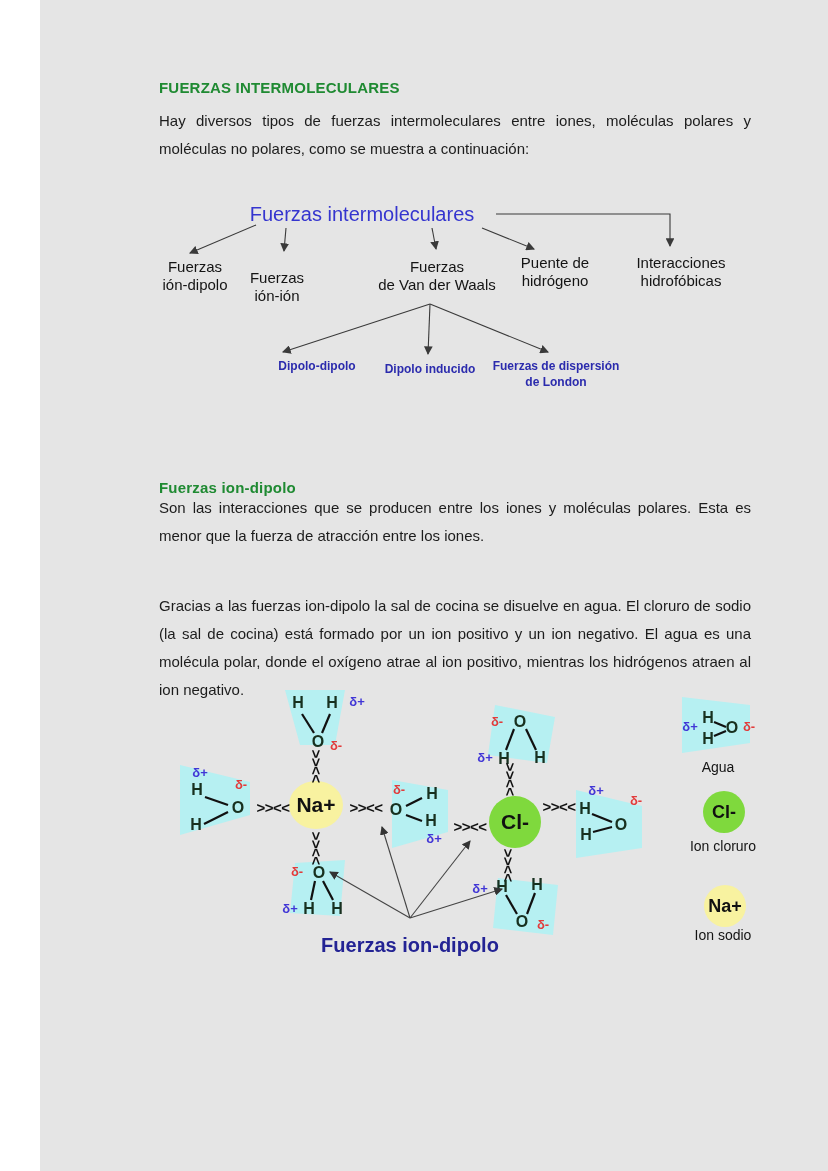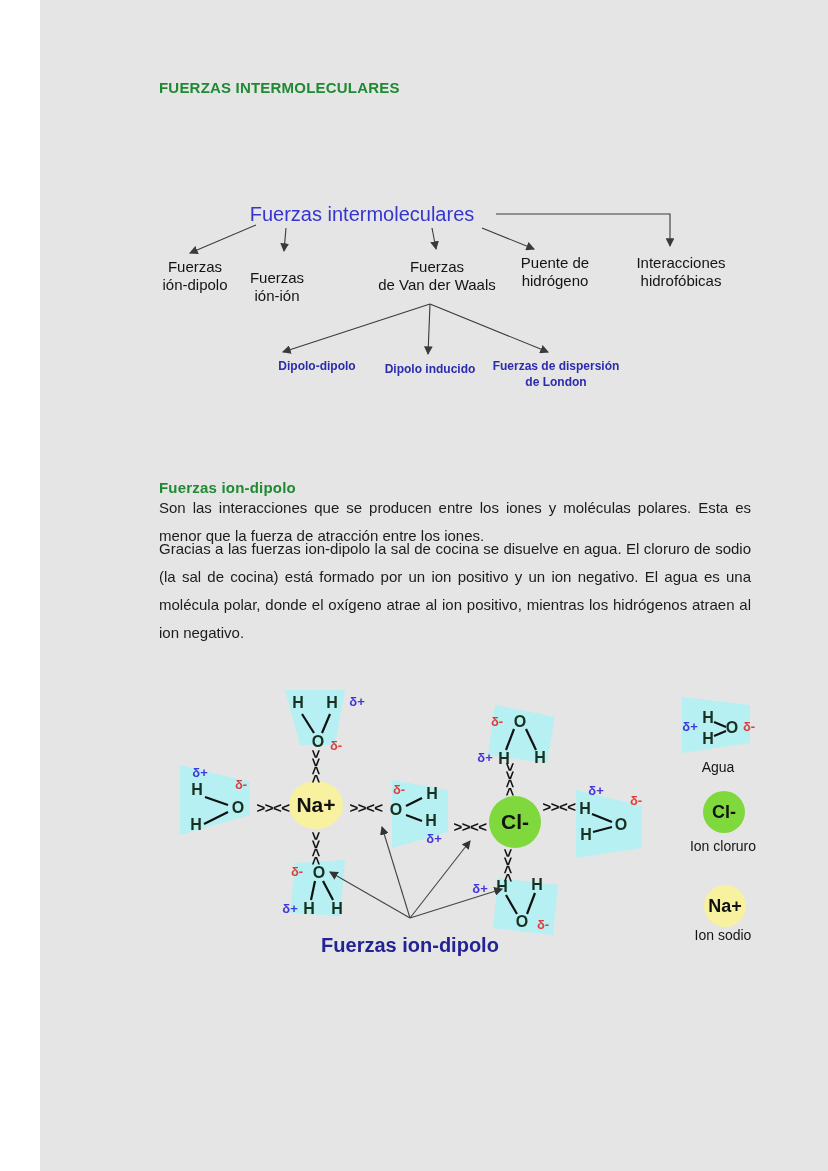--- a/index.html
+++ b/index.html
@@ -33,20 +33,21 @@
   .leg-txt { font-size:14px; fill:#141414; text-anchor:middle; }
   .m-cap   { font-weight:bold; font-size:20px; fill:#232394; text-anchor:middle; }
   .m-arrow { stroke:#444; stroke-width:1.1; fill:none; }
 </style>
 </head>
 <body>
 
 <div class="page">
 
   <div class="h-green" style="top:79px;">FUERZAS INTERMOLECULARES</div>
+  <div class="para" style="top:107px;">Hay diversos tipos de fuerzas intermoleculares entre iones, moléculas polares y moléculas no polares, como se muestra a continuación:</div>
 
   <svg style="left:110px; top:192px;" width="610" height="210" viewBox="0 0 610 210">
     <defs>
       <marker id="arrT" markerWidth="9" markerHeight="8" refX="7" refY="4" orient="auto">
         <path d="M0,0 L8,4 L0,8 z" fill="#3a3a3a"></path>
       </marker>
     </defs>
 
     <text class="t-title" x="212" y="29" text-anchor="middle">Fuerzas intermoleculares</text>
 
@@ -72,21 +73,21 @@
     <line class="t-line" x1="280" y1="112" x2="398" y2="160" marker-end="url(#arrT)"></line>
 
     <text class="t-sub" x="167" y="178" text-anchor="middle">Dipolo-dipolo</text>
     <text class="t-sub" x="280" y="181" text-anchor="middle">Dipolo inducido</text>
     <text class="t-sub" x="406" y="178" text-anchor="middle">Fuerzas de dispersión</text>
     <text class="t-sub" x="406" y="194" text-anchor="middle">de London</text>
   </svg>
 
   <div class="h-green" style="top:479px;">Fuerzas ion-dipolo</div>
   <div class="para" style="top:494px;">Son las interacciones que se producen entre los iones y moléculas polares. Esta es menor que la fuerza de atracción entre los iones.</div>
-  <div class="para" style="top:535px;">Gracias a las fuerzas ion-dipolo la sal de cocina se disuelve en agua. El cloruro de sodio (la sal de cocina) está formado por un ion positivo y un ion negativo. El agua es una molécula polar, donde el oxígeno atrae al ion positivo, mientras los hidrógenos atraen al ion negativo.</div>
+  <div class="para" style="top:592px;">Gracias a las fuerzas ion-dipolo la sal de cocina se disuelve en agua. El cloruro de sodio (la sal de cocina) está formado por un ion positivo y un ion negativo. El agua es una molécula polar, donde el oxígeno atrae al ion positivo, mientras los hidrógenos atraen al ion negativo.</div>
 
   <svg style="left:128px; top:665px;" width="605" height="300" viewBox="0 0 605 300">
     <defs>
       <marker id="arrM" markerWidth="9" markerHeight="8" refX="7" refY="4" orient="auto">
         <path d="M0,0 L8,4 L0,8 z" fill="#333"></path>
       </marker>
     </defs>
 
     <polygon class="water" points="117,25 177,25 167,80 132,80"></polygon>
     <polygon class="water" points="12,100 82,117 82,150 12,170"></polygon>

